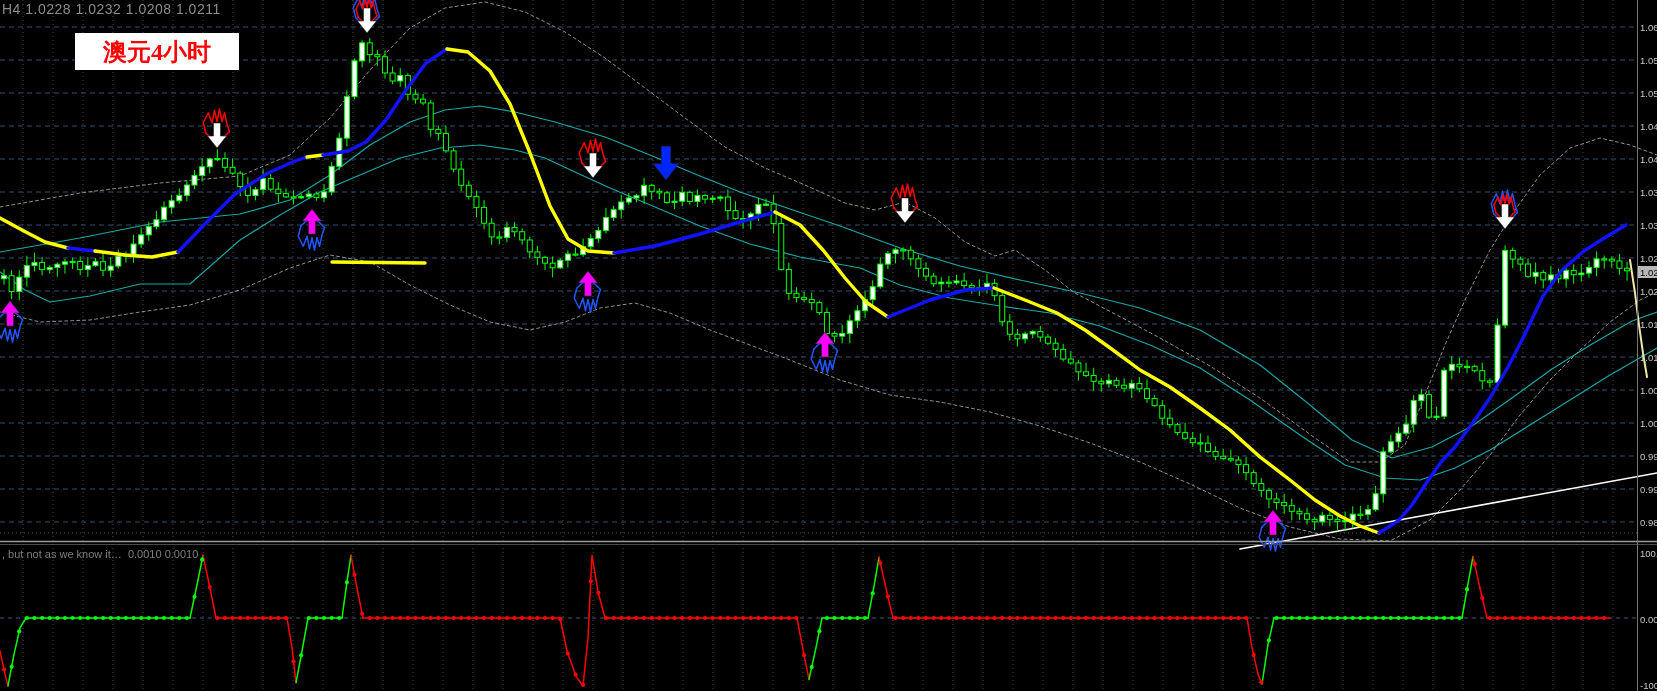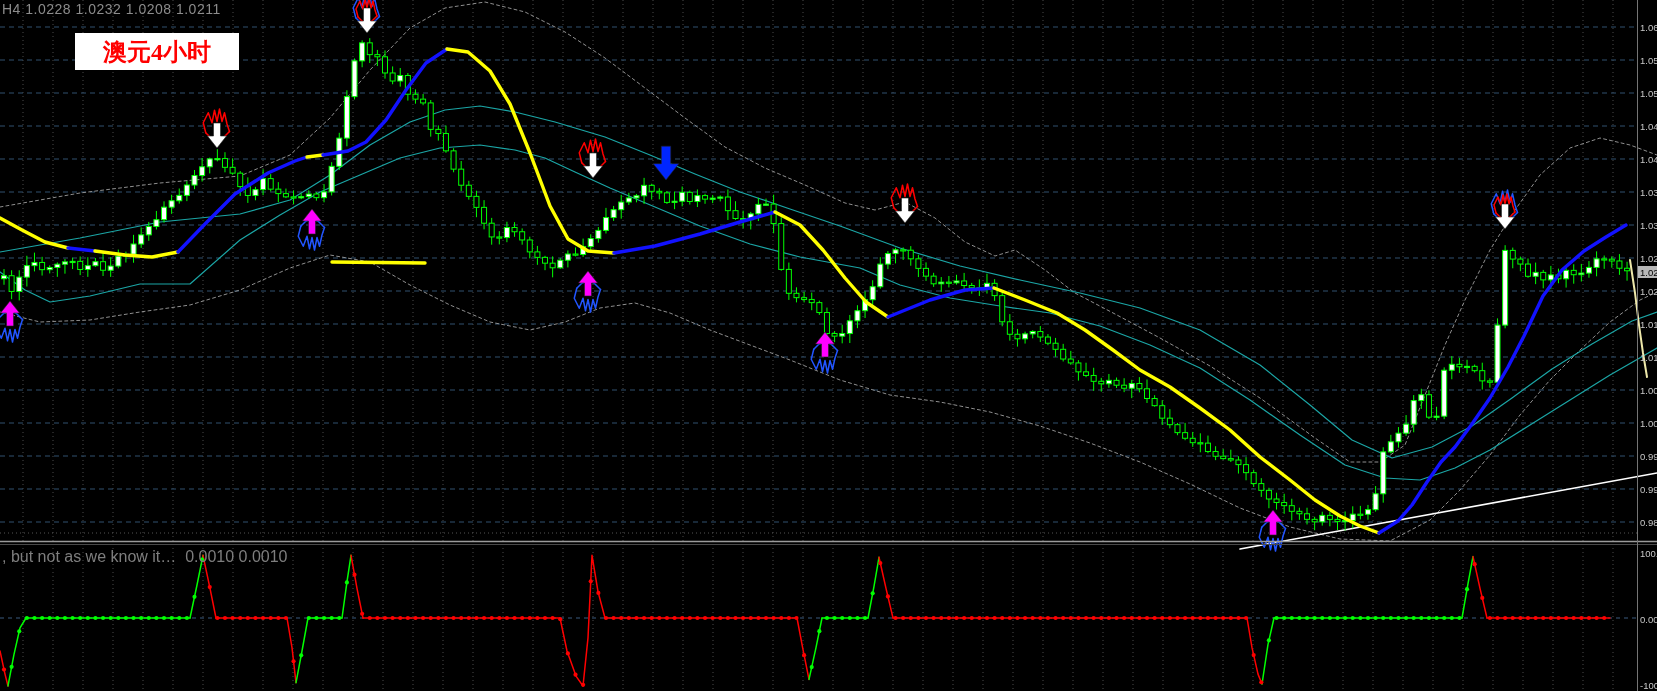--- a/index.html
+++ b/index.html
@@ -3,21 +3,21 @@
 <meta charset="utf-8">
 <style>
   html,body{margin:0;padding:0;background:#000;}
   .app{position:relative;width:1657px;height:691px;background:#000;overflow:hidden;
        font-family:"Liberation Sans",sans-serif;}
   .app svg{position:absolute;left:0;top:0;overflow:hidden;}
   .ohlc{position:absolute;left:2px;top:1px;font-size:14px;color:#8c8c8c;letter-spacing:.5px;white-space:pre;}
   .label-box{position:absolute;left:75px;top:33px;width:164px;height:37px;background:#fff;
              display:flex;align-items:center;justify-content:center;}
   .label-box span{color:#f00;font-weight:bold;font-size:24px;font-family:"Liberation Serif",serif;white-space:nowrap;}
-  .ind-label{position:absolute;left:2px;top:548px;font-size:16px;color:#7e7e7e;white-space:pre;}
+  .ind-label{position:absolute;left:2px;top:548px;font-size:11px;color:#7e7e7e;white-space:pre;}
   .panel-hit{position:absolute;left:0;width:1637px;}
 </style>
 </head>
 <body>
 
 <div class="app">
   <svg id="chart" width="1657" height="691">
       <line x1="23" y1="0" x2="23" y2="691" stroke="#4A4A4A" stroke-width="1" stroke-dasharray="1,3"></line>
       <line x1="53" y1="0" x2="53" y2="691" stroke="#4A4A4A" stroke-width="1" stroke-dasharray="1,3"></line>
       <line x1="83" y1="0" x2="83" y2="691" stroke="#4A4A4A" stroke-width="1" stroke-dasharray="1,3"></line>

